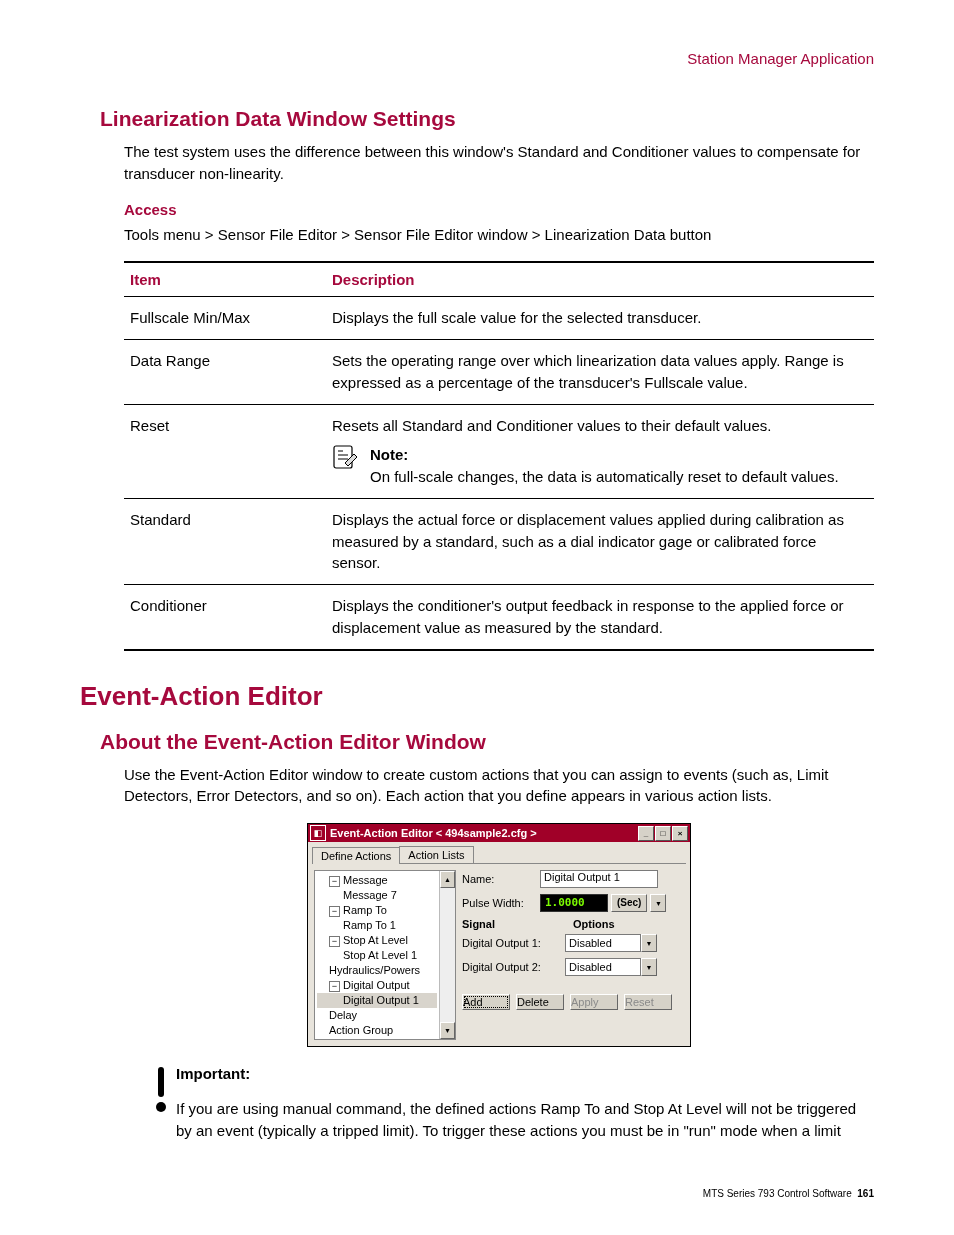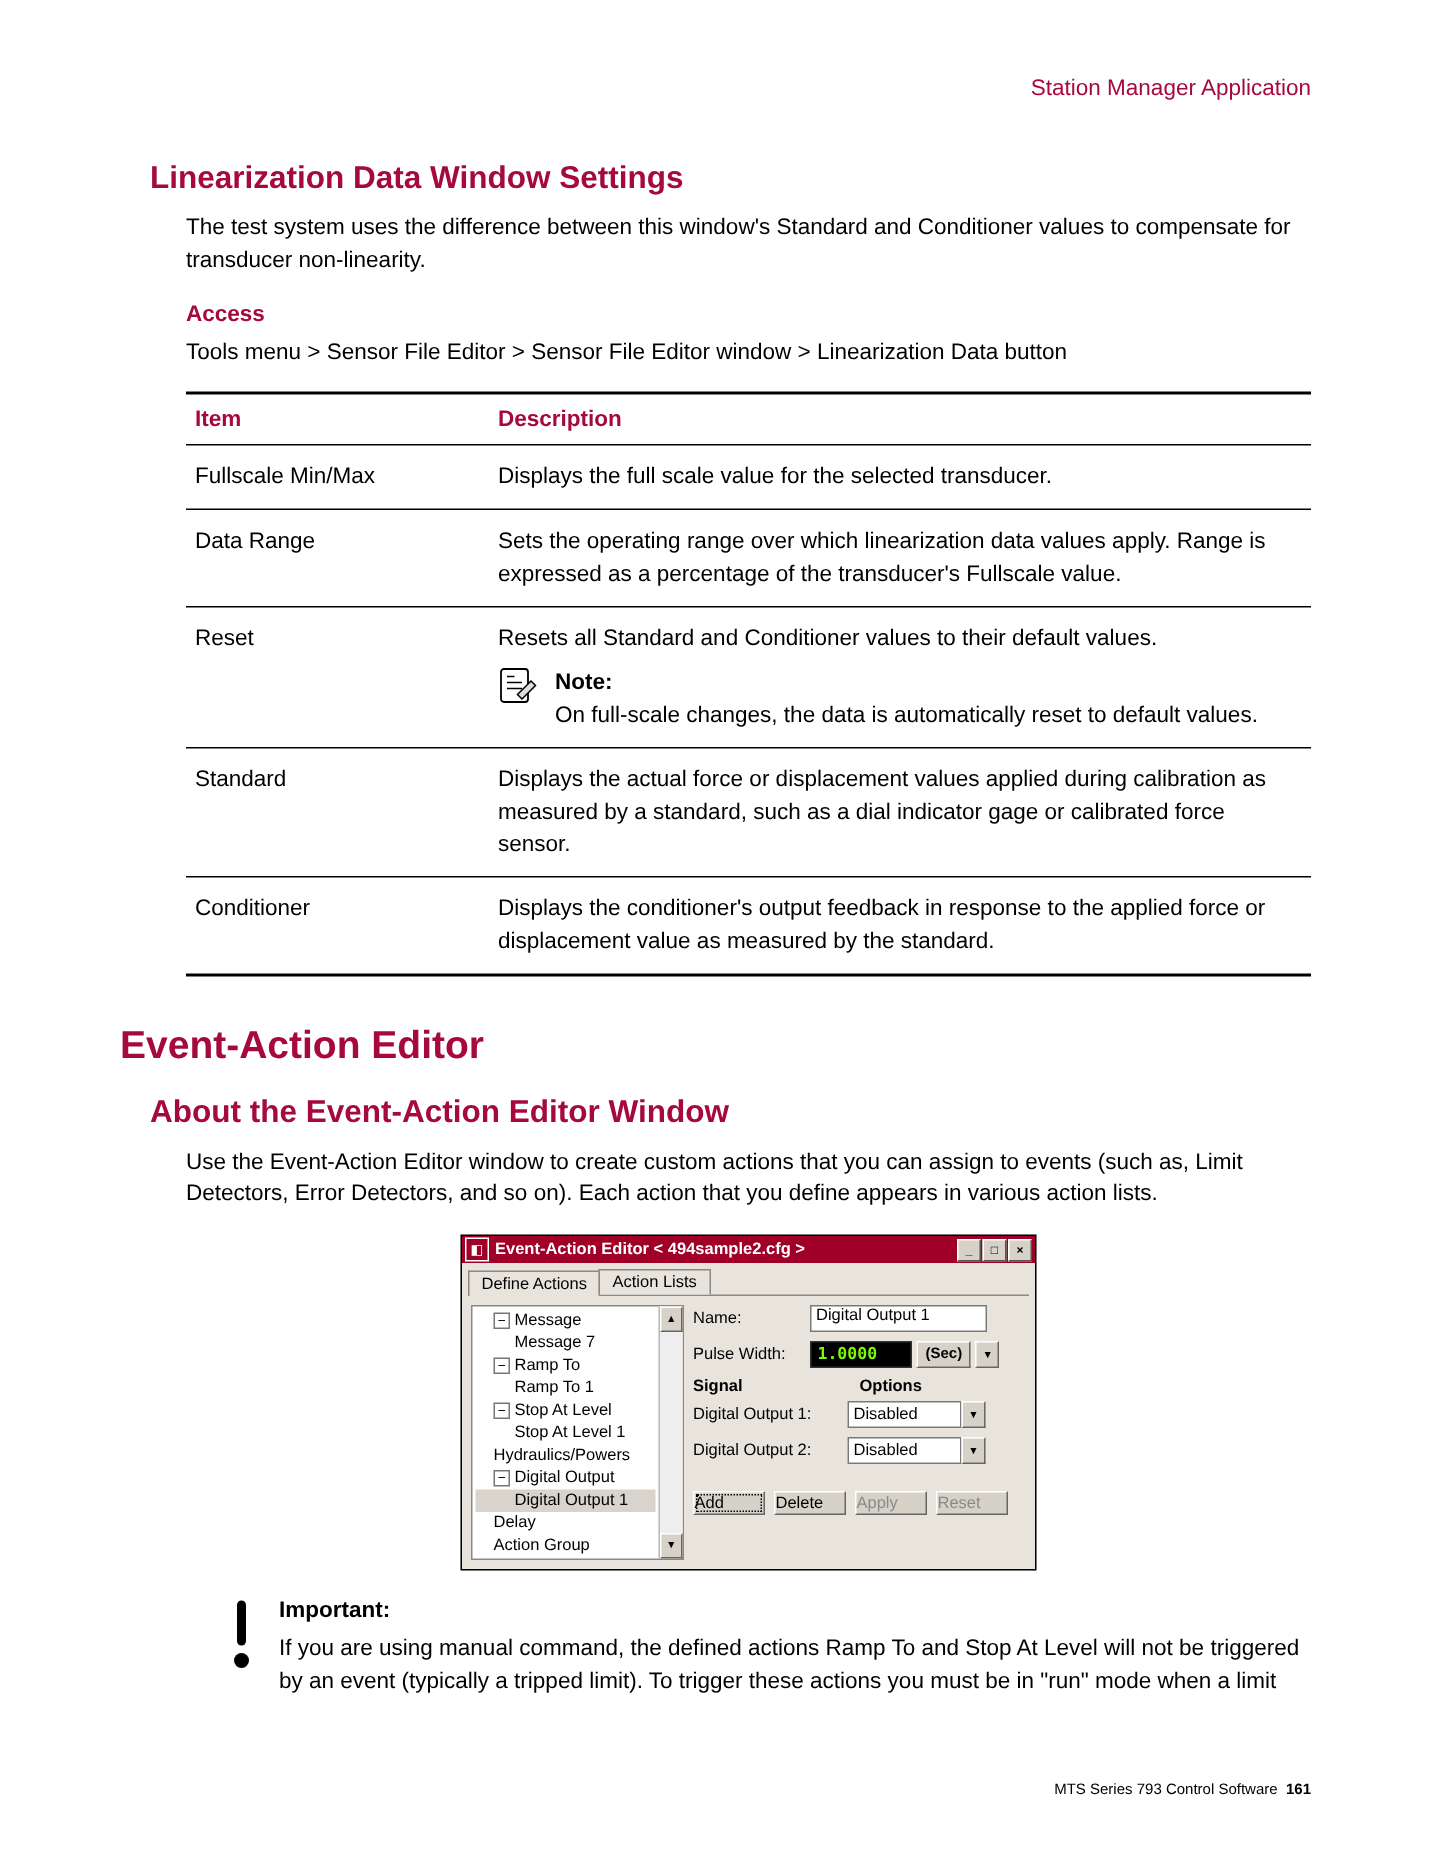--- a/index.html
+++ b/index.html
@@ -11,21 +11,21 @@
   .para{font-size:15px;line-height:1.45;margin:6px 0 16px 0}
   .access-label{color:#a6093d;font-weight:bold;font-size:15px;margin:12px 0 6px 0}
   table.desc{width:100%;border-collapse:collapse;margin-top:4px}
   table.desc thead th{text-align:left;color:#a6093d;font-weight:bold;font-size:15px;padding:8px 6px;border-top:2px solid #000;border-bottom:1px solid #000}
   table.desc td{vertical-align:top;font-size:15px;line-height:1.45;padding:10px 6px;border-bottom:1px solid #000}
   table.desc tr.last td{border-bottom:2px solid #000}
   .col-item{width:190px}
   .note-row{display:flex;align-items:flex-start;gap:10px;margin-top:8px}
   .note-icon{width:28px;height:26px;flex-shrink:0}
   .note-label{font-weight:bold}
-  .important-block{display:flex;gap:16px;margin:18px 0 0 72px}
+  .important-block{display:flex;gap:6px;margin:18px 0 0 72px}
   .imp-icon{width:18px;flex-shrink:0}
   .imp-label{font-weight:bold}
   .footer{position:absolute;bottom:36px;right:80px;font-size:10px}
   .footer .bold{font-weight:bold}
   
   .win-wrap{display:flex;justify-content:center;margin:16px 0 10px 0}
   .win{width:382px;border:1px solid #000;background:#e8e4dc;font-family:Tahoma,Arial,sans-serif;font-size:11px;color:#000}
   .titlebar{background:#a00028;color:#fff;display:flex;align-items:center;height:18px;padding:0 2px}
   .titlebar .ticon{width:14px;height:14px;background:#a00028;border:1px solid #fff;margin-right:4px;display:flex;align-items:center;justify-content:center;font-size:9px}
   .titlebar .ttxt{font-weight:bold;font-size:11px;flex:1;white-space:nowrap;overflow:hidden}
@@ -209,21 +209,21 @@
 
   <div class="important-block">
     <span class="imp-icon">
       <svg viewBox="0 0 18 50" width="18" height="50">
         <rect x="6" y="2" width="6" height="30" rx="3" fill="#000"></rect>
         <circle cx="9" cy="42" r="5" fill="#000"></circle>
       </svg>
     </span>
     <div>
       <div class="imp-label">Important:</div>
-      <div class="para" style="margin:6px 0 0 0">If you are using manual command, the defined actions Ramp To and Stop At Level will not be triggered by an event (typically a tripped limit). To trigger these actions you must be in "run" mode when a limit</div>
+      <div class="para" style="margin:16px 0 0 0">If you are using manual command, the defined actions Ramp To and Stop At Level will not be triggered by an event (typically a tripped limit). To trigger these actions you must be in "run" mode when a limit</div>
     </div>
   </div>
 
   <div class="footer">
     <span>MTS Series 793 Control Software</span>&nbsp;&nbsp;<span class="bold">161</span>
   </div>
 
 </div>
 
 </body></html>

